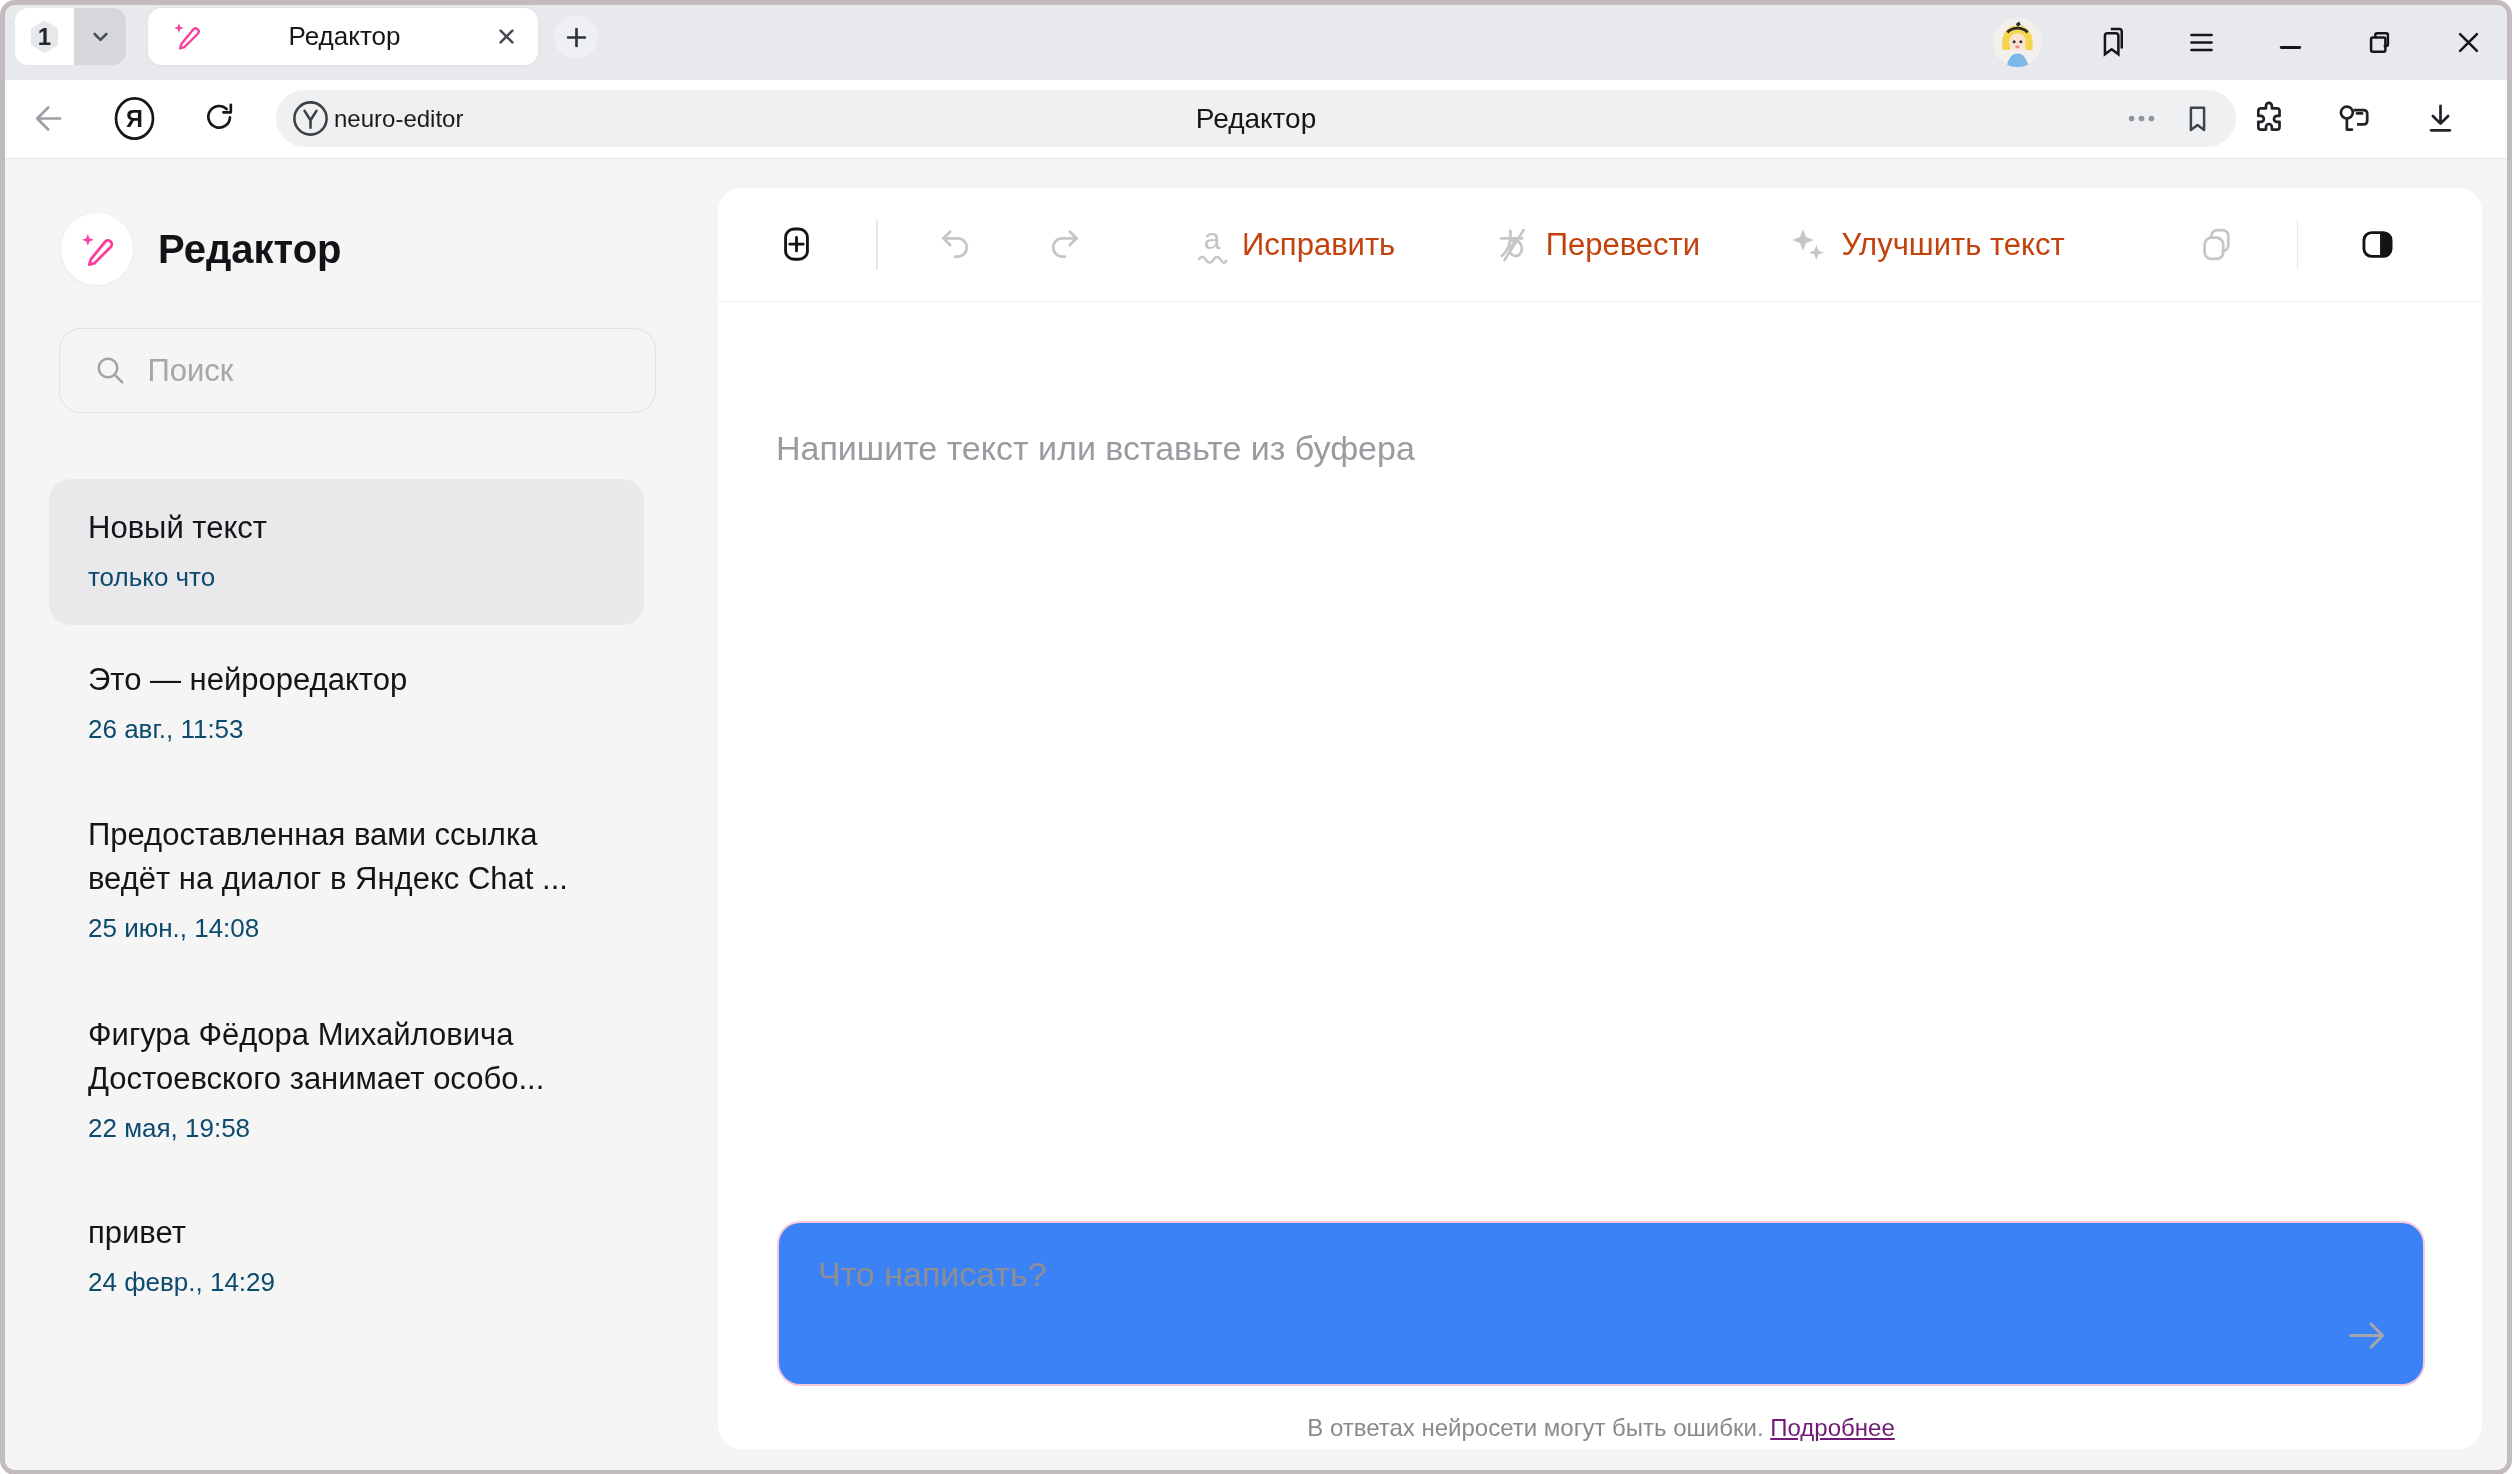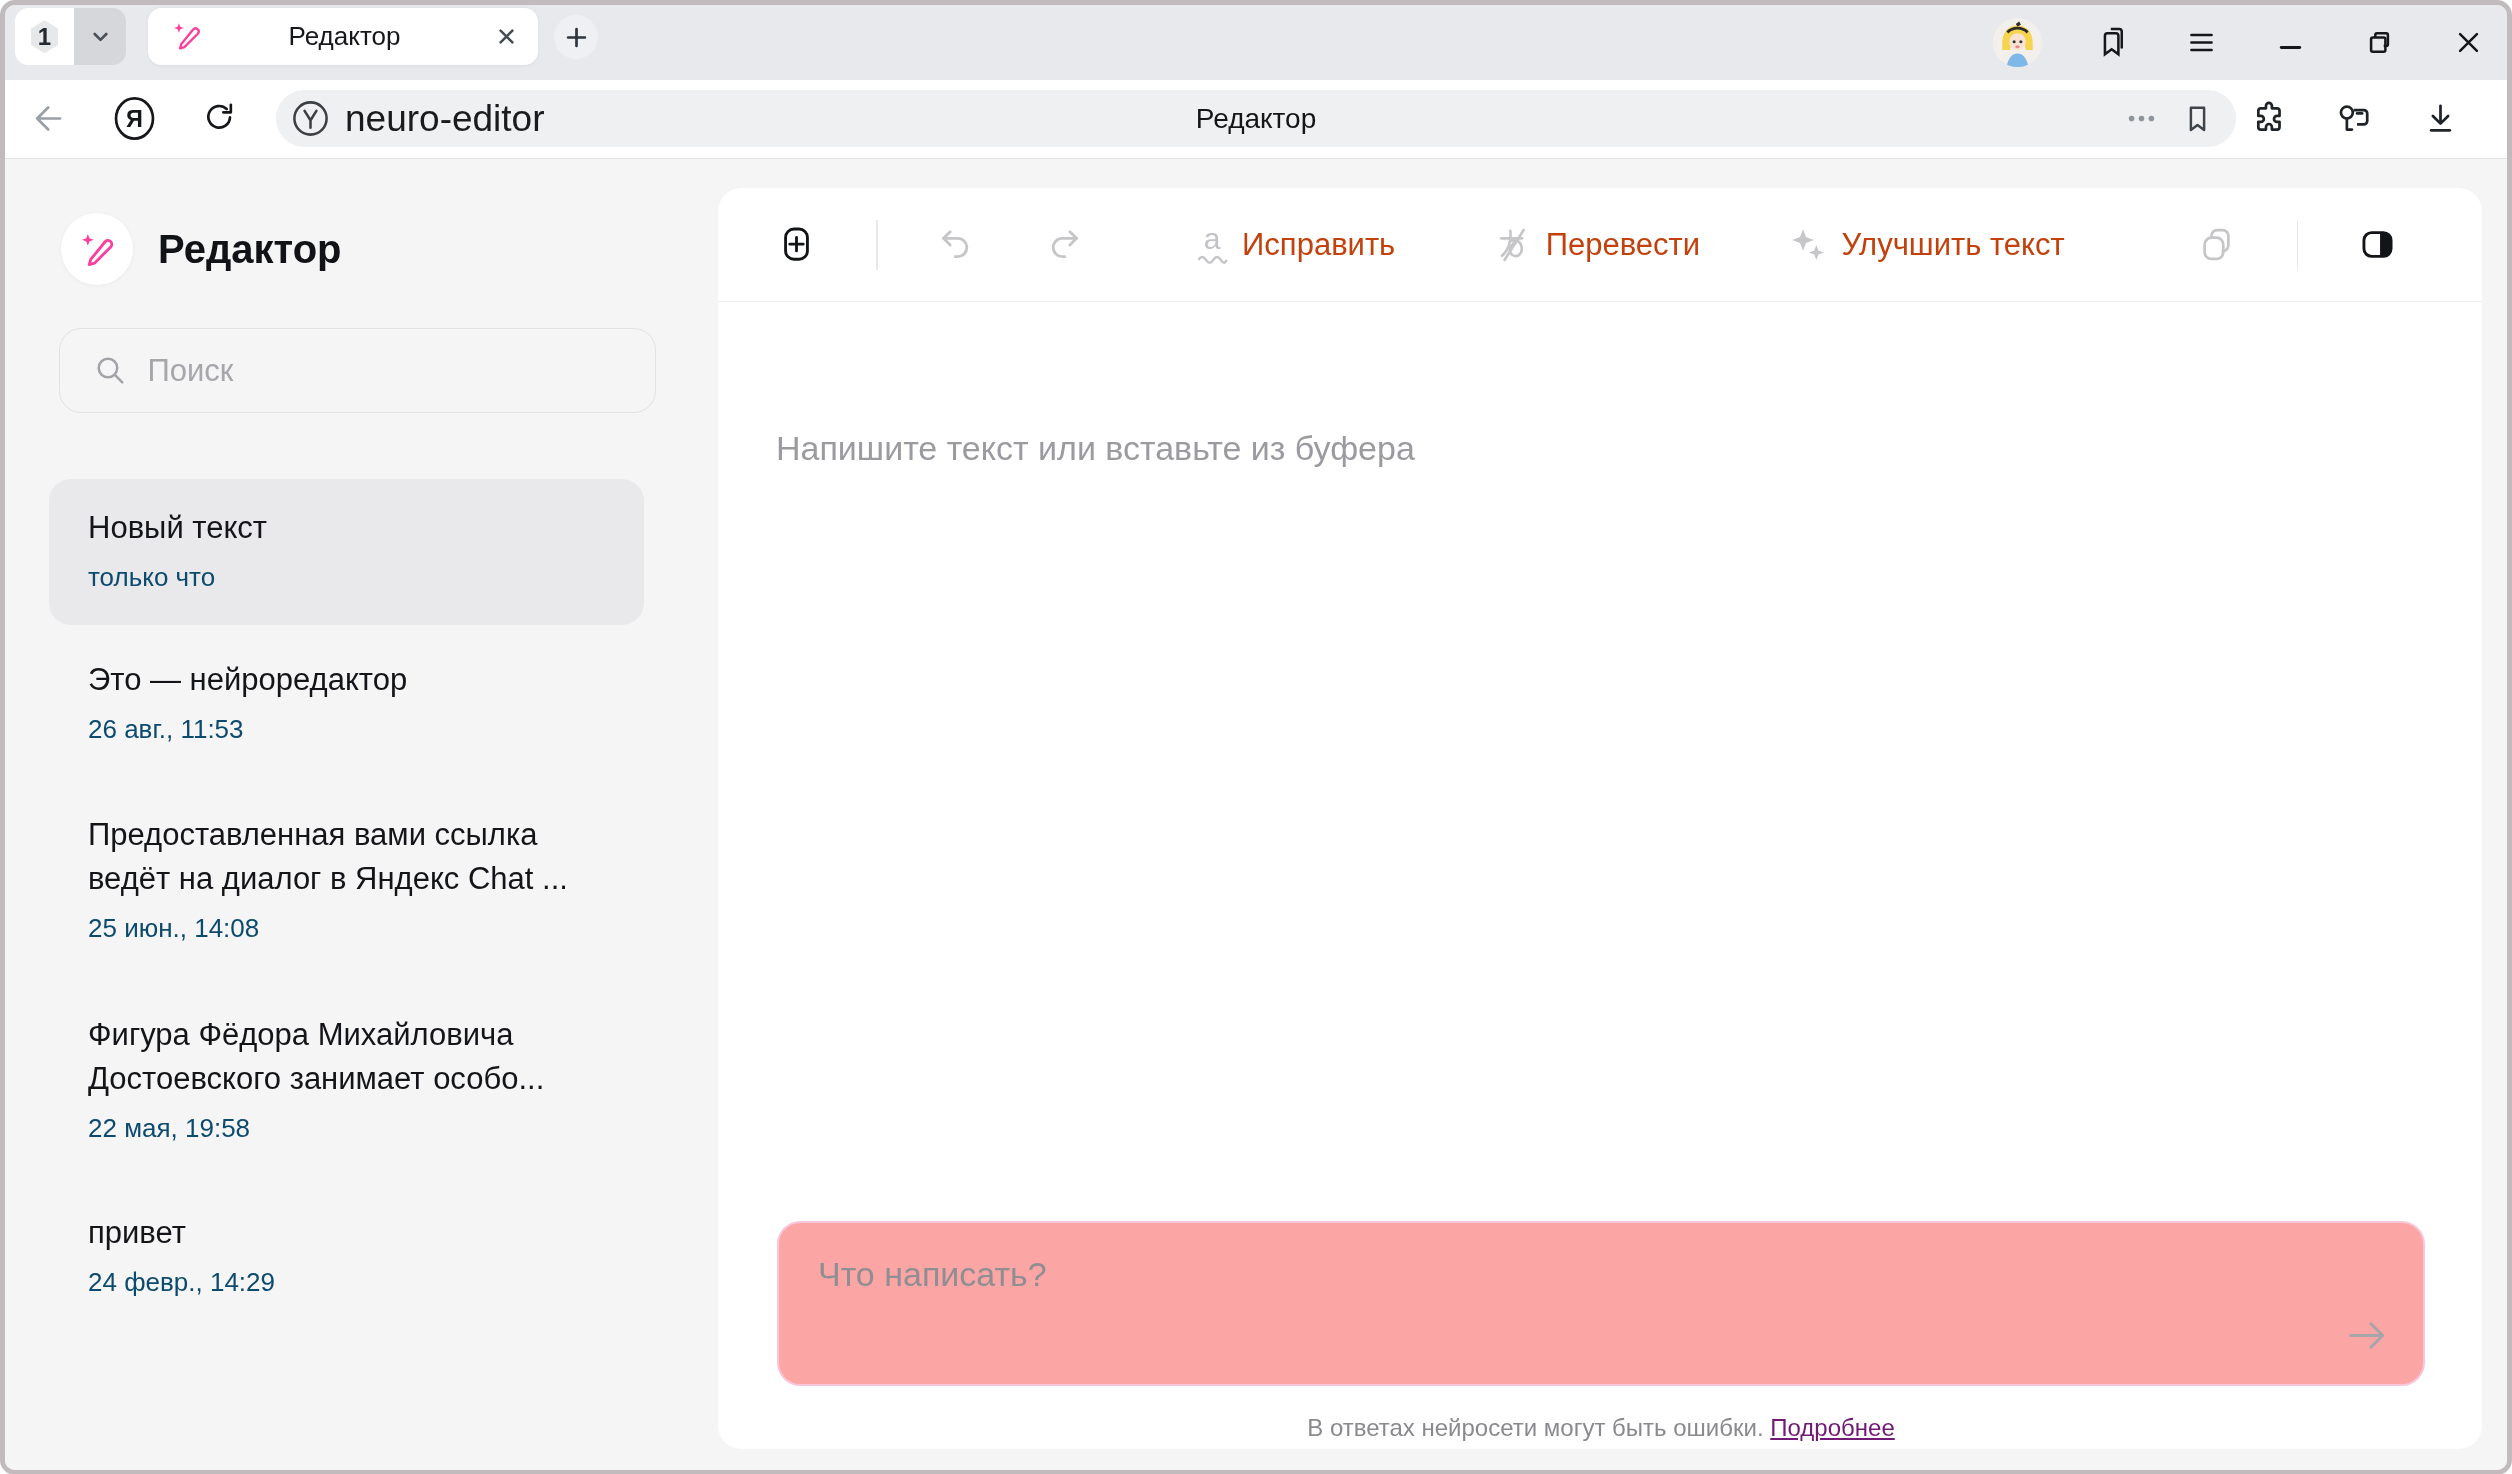--- a/index.html
+++ b/index.html
@@ -34,21 +34,21 @@
   .tb-btn{ width:37px; height:37px; display:flex; align-items:center; justify-content:center; }
   .avatar{ width:49px; height:49px; border-radius:50%; overflow:hidden; background:#f2efec; }
 
   
   .navbar{ position:absolute; left:0; top:75px; right:0; height:79px; background:#fff;
            border-bottom:1.7px solid #e5e5e7; }
   .nav-btn{ position:absolute; top:0; height:77px; width:50px; display:flex; align-items:center; justify-content:center; }
   .pill{ position:absolute; left:271px; top:10px; width:1960px; height:57px; background:#eef0f2;
          border-radius:28.5px; display:flex; align-items:center; }
   .fav{ margin-left:15px; display:flex; }
-  .url{ margin-left:15px; font-size:37px; color:#1b1b1d; }
+  .url{ margin-left:4px; font-size:24px; color:#1b1b1d; }
   .pill-center{ position:absolute; left:0; right:0; text-align:center; font-size:28px; color:#161618; }
   .pill-right{ position:absolute; right:22px; display:flex; align-items:center; gap:23.4px; }
   .ext-icons{ position:absolute; right:47px; top:0; height:77px; display:flex; align-items:center; gap:47px; }
 
   
   .page{ position:absolute; left:0; top:156px; right:0; bottom:0; background:#f5f5f6; }
 
   
   .brand{ position:absolute; left:56px; top:52px; display:flex; align-items:center; gap:25px; }
   .logo-circle{ width:72px; height:72px; border-radius:50%; background:#fff;
@@ -73,21 +73,21 @@
   .tb-ic{ display:flex; align-items:center; justify-content:center; }
   .tb-group{ display:flex; align-items:center; gap:13.4px; }
   .tb-label{ font-size:31px; color:#c2410c; }
   .tb-div{ width:1.7px; height:50px; background:#e8e8ea; }
   .ico-fix{ display:flex; flex-direction:column; align-items:center; color:#c3c3c7; }
   .ico-fix .a{ font-size:30px; line-height:28.5px; }
 
   .editor-ph{ position:absolute; left:58px; top:241px; font-size:34px; color:#9a9aa0; }
 
   .prompt{ position:absolute; left:59px; top:1033px; width:1648px; height:165px;
-           border:2.5px solid #f8c6da; border-radius:23.4px; background:#fca5a5; }
+           border:2.5px solid #f8c6da; border-radius:23.4px; background:#3b82f6; }
   .prompt textarea{ position:absolute; inset:0; border:none; outline:none; resize:none; background:transparent;
                     font-family:inherit; font-size:34px; color:#2a2a2d; padding:32px 100px 25px 39px; }
   .prompt textarea::placeholder{ color:#8e8e93; }
   .send{ position:absolute; right:32px; bottom:25px; width:47px; height:47px;
          display:flex; align-items:center; justify-content:center; }
 
   .disclaimer{ position:absolute; left:59px; top:1226px; width:1648px; text-align:center;
                font-size:24px; color:#8a8a8e; }
   .disclaimer a{ color:#701a75; text-decoration:underline; margin-left:6.7px; }
 </style>

